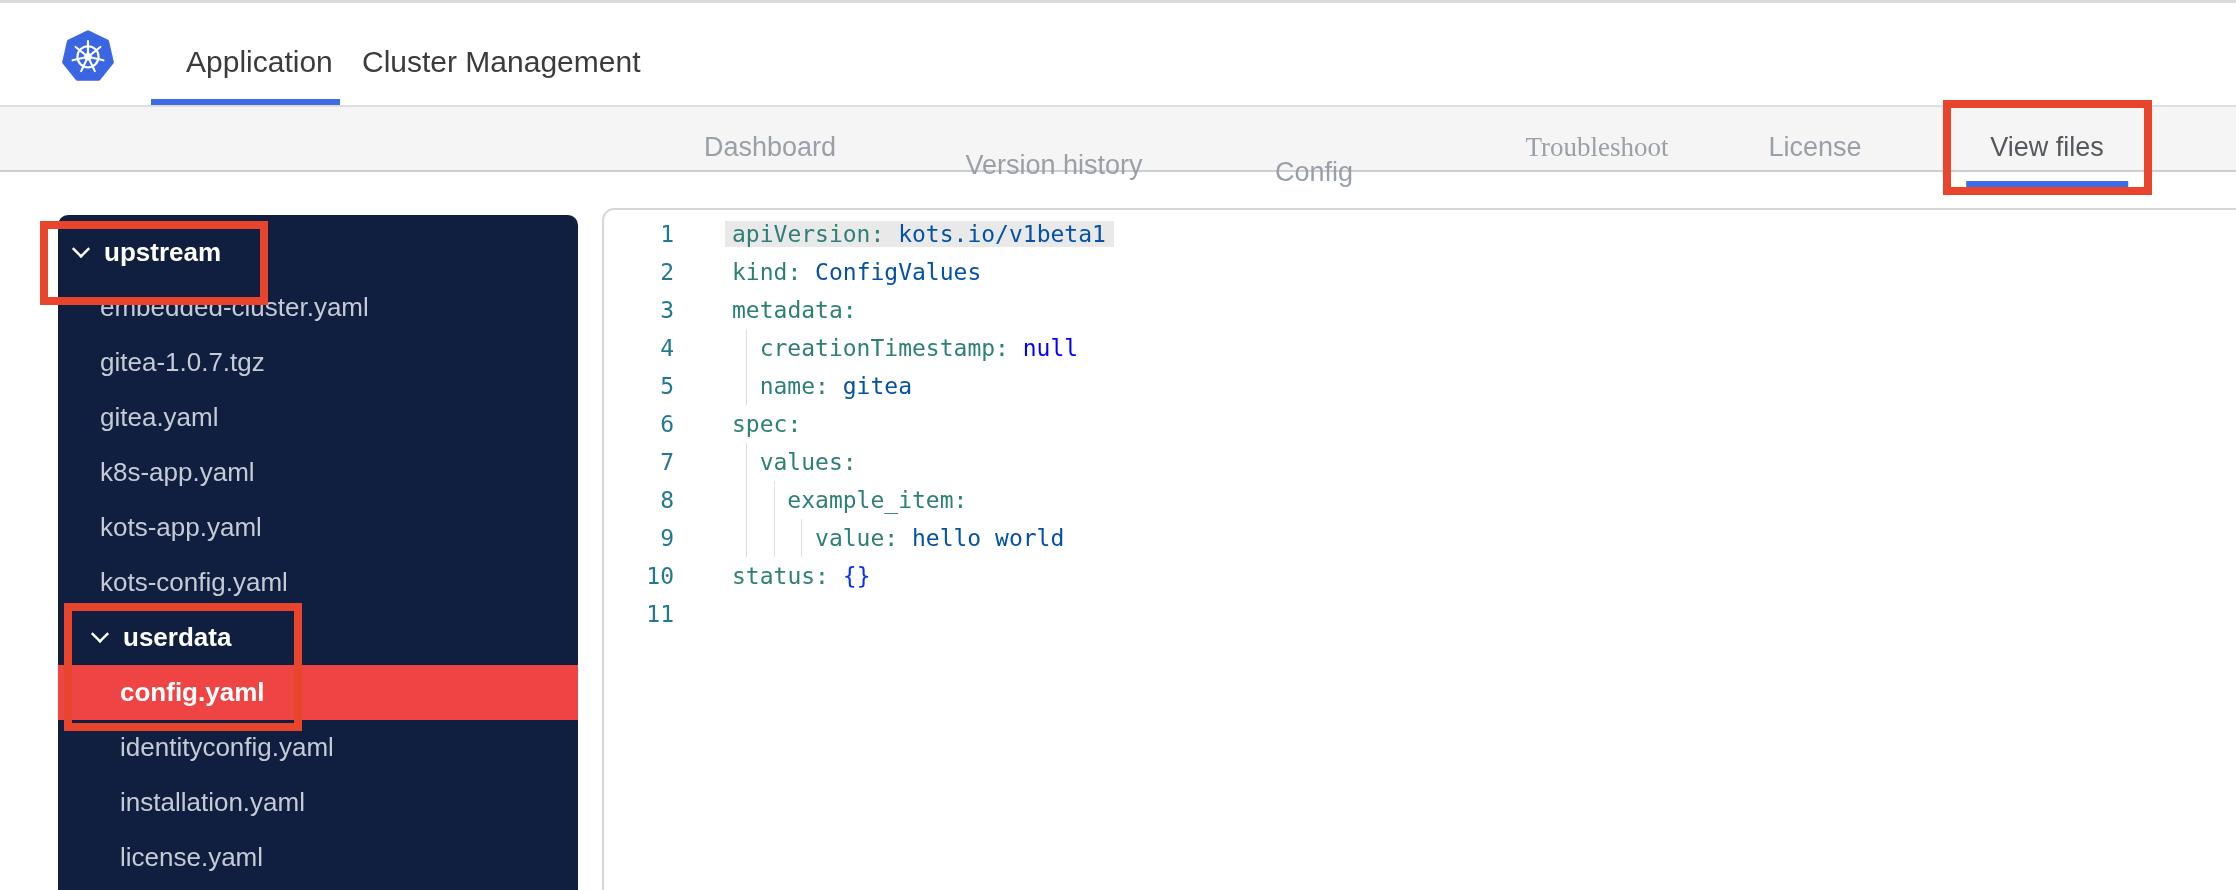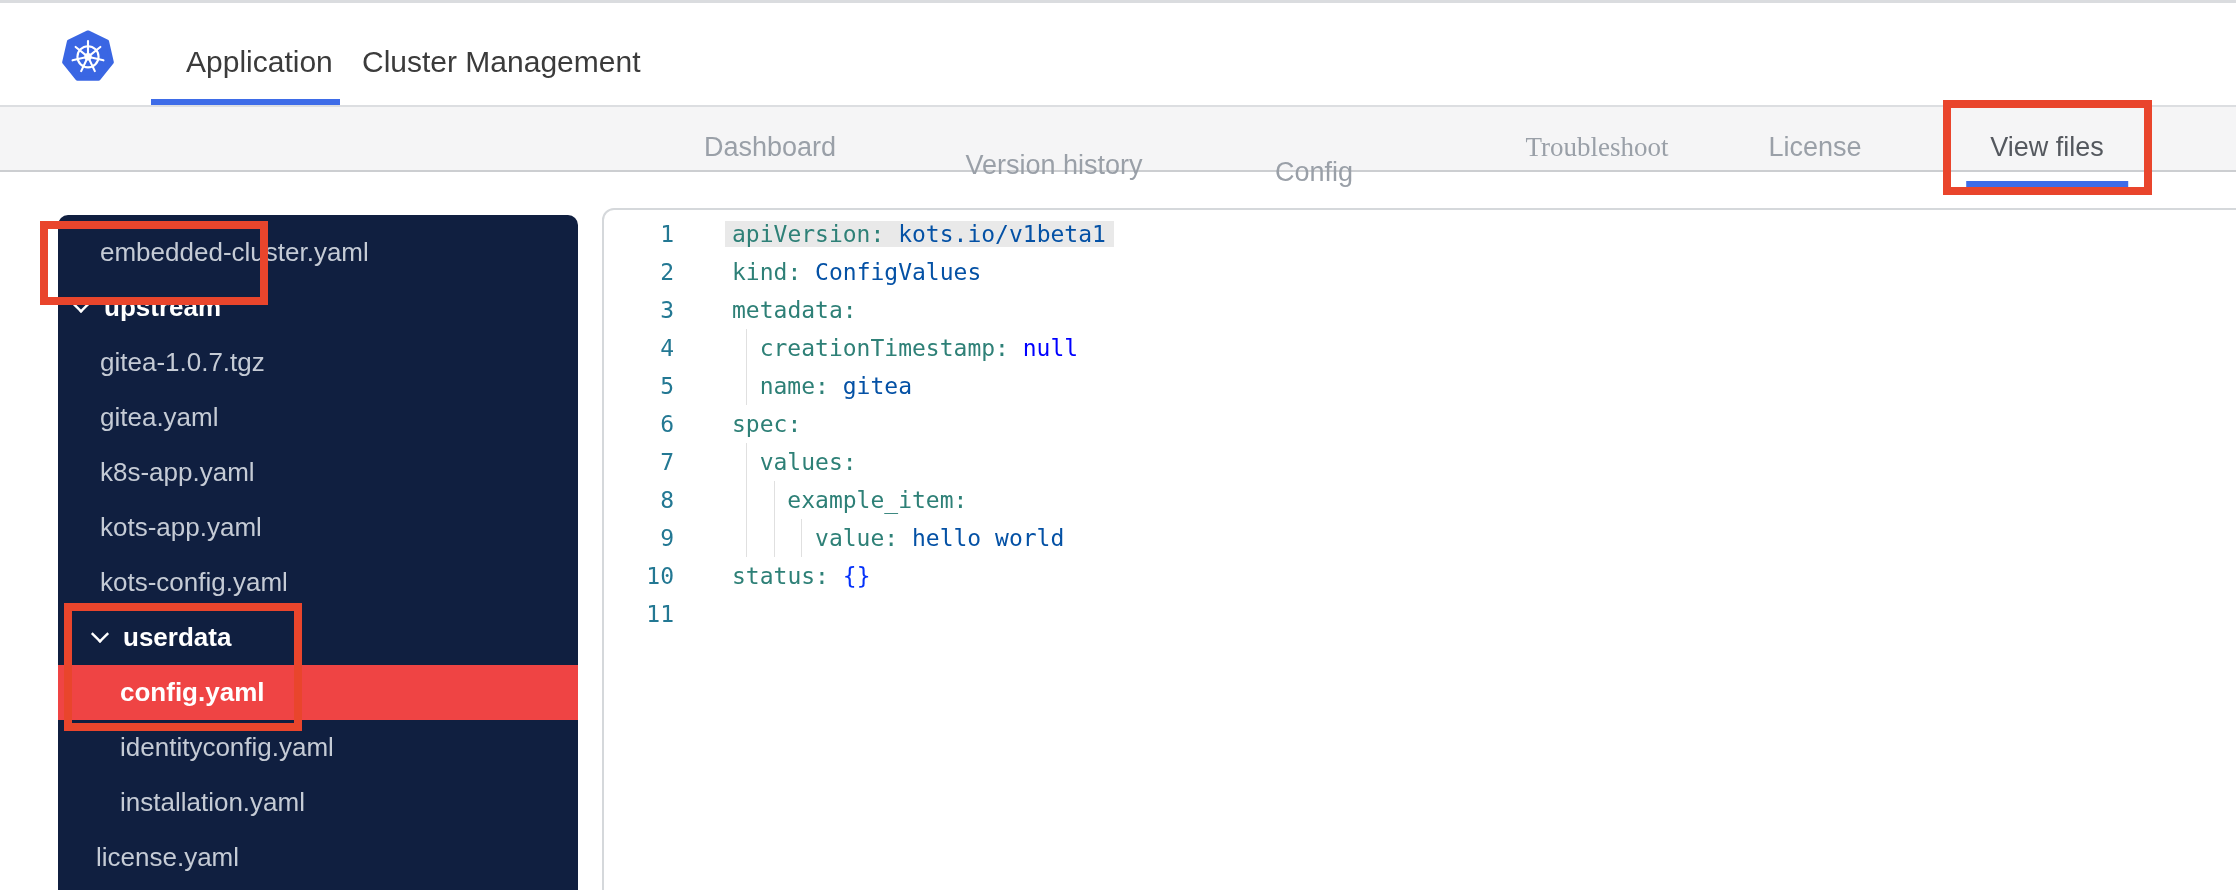--- a/index.html
+++ b/index.html
@@ -91,26 +91,26 @@
       <div class="nav-item" style="left: 1815px;">
         <span>License</span>
       </div>
       <div class="nav-item active" style="left: 2047px;">
         <span>View files</span>
         <div class="nav-underline"></div>
       </div>
     </div>
 
   <div class="sidebar" id="tree">
-      <div class="row file" style="padding-left: 42px;">
-        <span>embedded-cluster.yaml</span>
-      </div>
       <div class="row folder" style="padding-left: 15px;">
         <span class="chev"></span>
         <span>upstream</span>
+      </div>
+      <div class="row file" style="padding-left: 42px;">
+        <span>embedded-cluster.yaml</span>
       </div>
       <div class="row file" style="padding-left: 42px;">
         <span>gitea-1.0.7.tgz</span>
       </div>
       <div class="row file" style="padding-left: 42px;">
         <span>gitea.yaml</span>
       </div>
       <div class="row file" style="padding-left: 42px;">
         <span>k8s-app.yaml</span>
       </div>
@@ -126,21 +126,21 @@
       </div>
       <div class="row file selected" style="padding-left: 62px;">
         <span>config.yaml</span>
       </div>
       <div class="row file" style="padding-left: 62px;">
         <span>identityconfig.yaml</span>
       </div>
       <div class="row file" style="padding-left: 62px;">
         <span>installation.yaml</span>
       </div>
-      <div class="row file" style="padding-left: 38px;">
+      <div class="row file" style="padding-left: 62px;">
         <span>license.yaml</span>
       </div>
     </div>
 
   <div class="editor" id="code-lines">
       <div class="cl"><span class="ln">1</span><span class="codetxt" style="padding-left: 0px;"><span class="hlband"><span class="c-key">apiVersion:</span><span class="c-str"> kots.io/v1beta1</span></span></span></div>
       <div class="cl"><span class="ln">2</span><span class="codetxt" style="padding-left: 0px;"><span><span class="c-key">kind:</span><span class="c-str"> ConfigValues</span></span></span></div>
       <div class="cl"><span class="ln">3</span><span class="codetxt" style="padding-left: 0px;"><span><span class="c-key">metadata:</span></span></span></div>
       <div class="cl"><span class="ln">4</span><div class="guide" style="left: 141.84px;"></div><span class="codetxt" style="padding-left: 27.68px;"><span><span class="c-key">creationTimestamp:</span><span class="c-kw"> null</span></span></span></div>
       <div class="cl"><span class="ln">5</span><div class="guide" style="left: 141.84px;"></div><span class="codetxt" style="padding-left: 27.68px;"><span><span class="c-key">name:</span><span class="c-str"> gitea</span></span></span></div>

